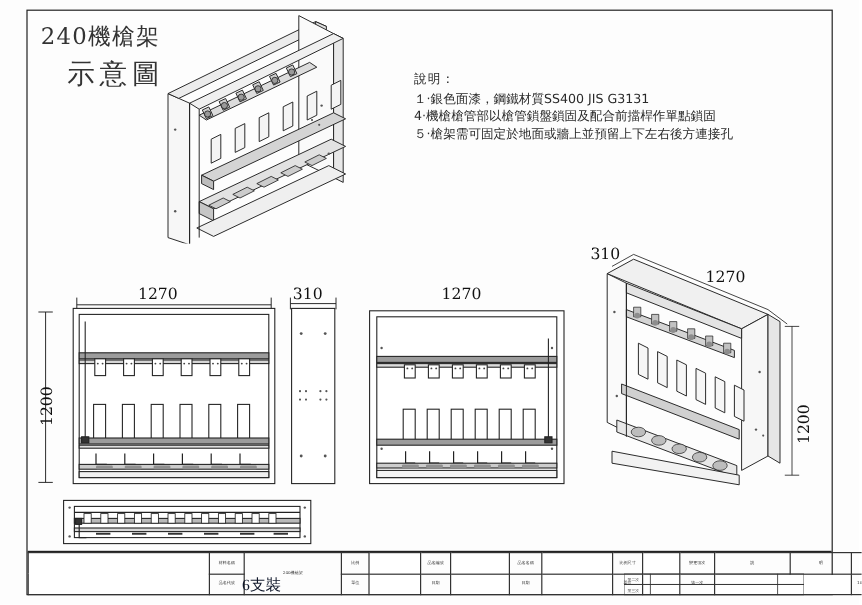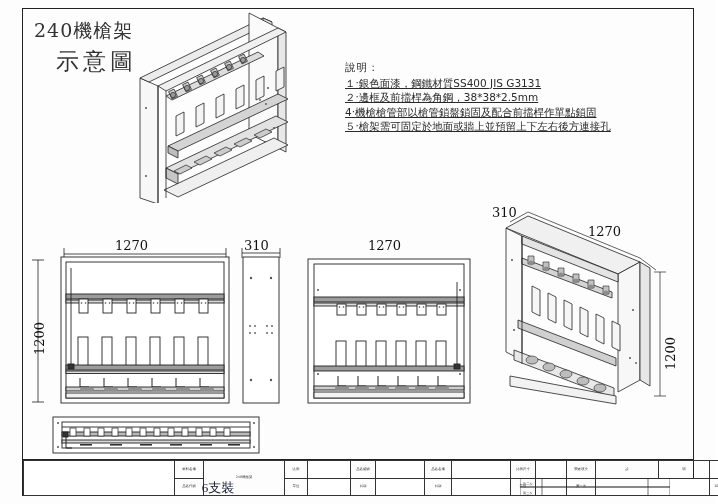--- a/index.html
+++ b/index.html
@@ -10,22 +10,22 @@
                 border:1.6px solid #222;box-sizing:border-box;}
   .abs{position:absolute;}
   .ttl{font-family:"DejaVu Serif","Liberation Serif",serif;}
 
   
   #title-main{left:34px;top:18px;font-size:19px;letter-spacing:1px;color:#333;}
   #title-sub{left:56px;top:46px;font-size:23px;letter-spacing:4px;color:#333;}
 
   
   #notes{left:345px;top:60px;width:330px;font-size:10.5px;line-height:14.6px;color:#2a2a2a;}
-  #notes .nhead{margin-bottom:1px;letter-spacing:1px;}
-  #notes .nline{white-space:nowrap;letter-spacing:0px;text-decoration:underline;}
+  #notes .nhead{margin-bottom:1px;letter-spacing:1px;font-family:Liberation Mono, monospace;}
+  #notes .nline{white-space:nowrap;letter-spacing:0px;}
 
   
   .dimtxt{font-family:"DejaVu Serif","Liberation Serif",serif;font-size:13px;color:#111;}
   .vert{transform:rotate(-90deg);transform-origin:left top;white-space:nowrap;}
 
   
   #titleblock{left:23px;top:459px;width:670px;height:36px;border-top:1.2px solid #222;}
   #titleblock table{border-collapse:collapse;width:100%;height:36px;
                     table-layout:fixed;}
   #titleblock td{border:0.9px solid #333;padding:0;text-align:center;
@@ -45,21 +45,20 @@
 <div id="sheet">
 
   <div class="border-outer"></div>
 
   <div class="abs ttl" id="title-main">240機槍架</div>
   <div class="abs ttl" id="title-sub">示意圖</div>
 
   <div class="abs" id="notes">
     <div class="nhead">說明：</div>
     <div class="nline">１‧銀色面漆，鋼鐵材質SS400 JIS G3131</div>
-    <div class="nline">２‧邊框及前擋桿為角鋼，38*38*2.5mm</div>
     <div class="nline">4‧機槍槍管部以槍管鎖盤鎖固及配合前擋桿作單點鎖固</div>
     <div class="nline">５‧槍架需可固定於地面或牆上並預留上下左右後方連接孔</div>
   </div>
 
   <svg class="abs" style="left:118px;top:8px;" width="215" height="195" viewBox="0 0 215 195">
     <g fill="none" stroke="#222" stroke-width="0.8" stroke-linejoin="round">
 
       <polygon points="22,70 22,190 40,196 40,78" fill="#f7f7f7"></polygon>
 
       <polygon points="22,70 145,10 154,14 31,74" fill="#ececec"></polygon>

